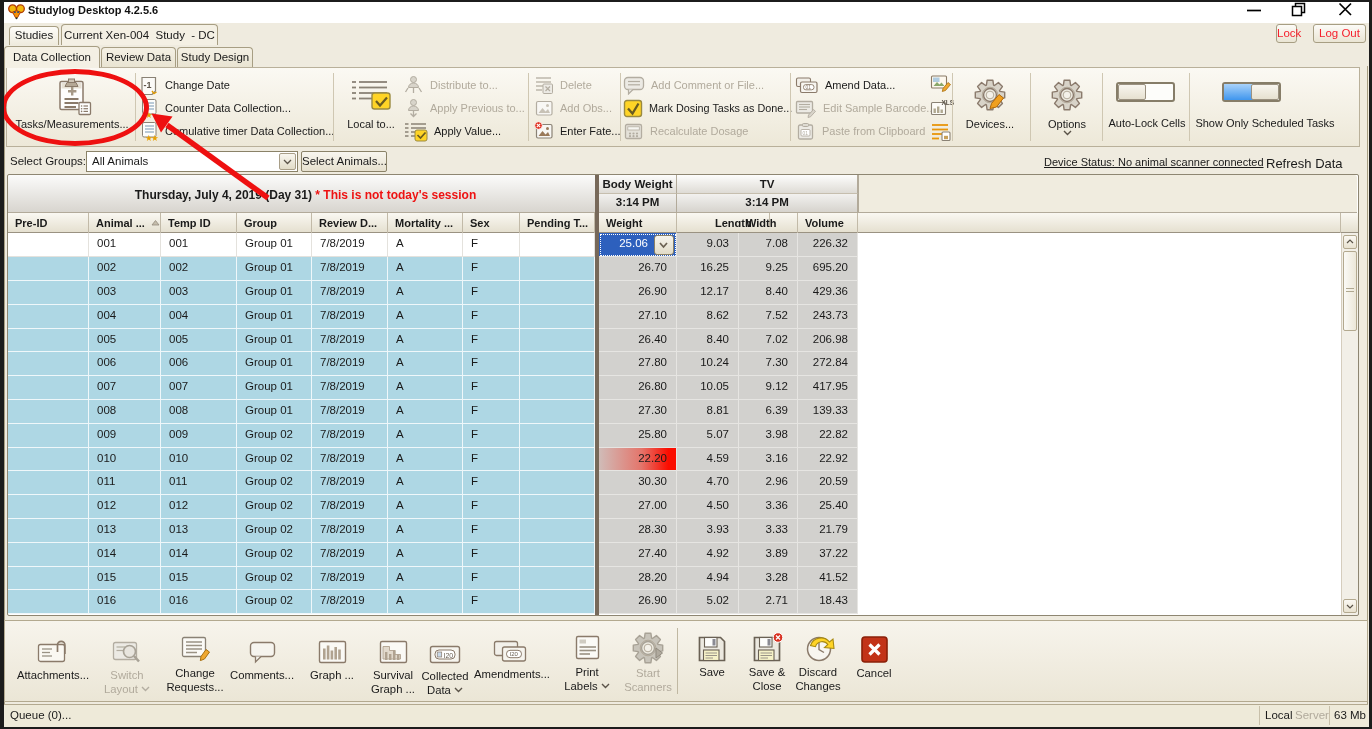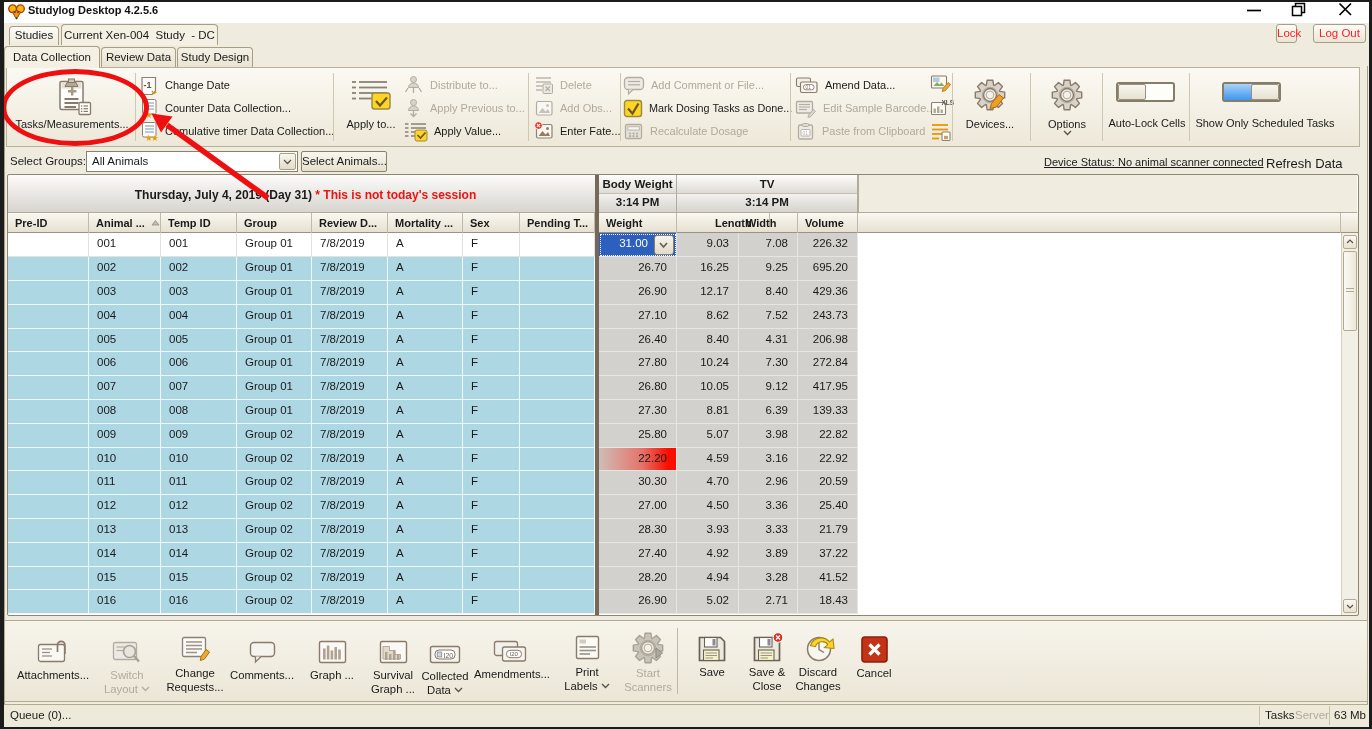--- a/index.html
+++ b/index.html
@@ -141,21 +141,21 @@
 <g stroke="#8a8275" stroke-width="1.8">
           <line x1="2" y1="3" x2="6" y2="3"></line>
           <line x1="2" y1="8.5" x2="6" y2="8.5"></line>
 <line x1="2" y1="14" x2="6" y2="14"></line>
           <line x1="2" y1="19.5" x2="6" y2="19.5"></line>
         </g>
 <rect x="22" y="14" width="18" height="16" rx="2.5" fill="#ffd426" stroke="#9a8a40" stroke-width="1.4"></rect>
 <path d="M26 22 l4 4.5 l7-8" fill="none" stroke="#6a5c20" stroke-width="2.2"></path>
 </svg>
     </div>
-  <div class="biglab">Apply to...</div>
+  <div class="biglab">Local to...</div>
 </div>
 <div class="rsb" style="left:139px;top:74px">
     <svg width="20" height="20" viewBox="0 0 20 20">
 <path d="M3 2.5 h13.5 v13.5 l-3.5 3.5 H3 Z" fill="#fbfaf7" stroke="#8a8275" stroke-width="1.2"></path>
 <text x="4.5" y="13" font-size="9" font-weight="bold" fill="#5a5348">-1</text>
 <path d="M13 16 l2 2.5 2.5-1.5" fill="none" stroke="#e09a00" stroke-width="1.4"></path>
 </svg>
     <span class="rsl">Change Date</span>
   </div>
 <div class="rsb" style="left:139px;top:97px">
@@ -403,21 +403,21 @@
 <div class="rowc" style="top:233.4px;height:23.8px">
     <div class="c" style="left:8px;width:81px;border-right-color:#e4e2dd;border-bottom-color:#e4e2dd"></div>
     <div class="c" style="left:89px;width:72px;border-right-color:#e4e2dd;border-bottom-color:#e4e2dd">001</div>
     <div class="c" style="left:161px;width:76px;border-right-color:#e4e2dd;border-bottom-color:#e4e2dd">001</div>
     <div class="c" style="left:237px;width:75px;border-right-color:#e4e2dd;border-bottom-color:#e4e2dd">Group 01</div>
     <div class="c" style="left:312px;width:76px;border-right-color:#e4e2dd;border-bottom-color:#e4e2dd">7/8/2019</div>
     <div class="c" style="left:388px;width:75px;border-right-color:#e4e2dd;border-bottom-color:#e4e2dd">A</div>
     <div class="c" style="left:463px;width:57px;border-right-color:#e4e2dd;border-bottom-color:#e4e2dd">F</div>
     <div class="c" style="left:520px;width:75px;border-right-color:#e4e2dd;border-bottom-color:#e4e2dd"></div>
     <div class="m sel" style="left:599px;width:78px">
-      <span class="selv">31.00</span>
+      <span class="selv">25.06</span>
       <span class="dd">
         <svg width="11" height="9" viewBox="0 0 11 9">
           <path d="M2 2 L5.5 6 L9 2" fill="none" stroke="#6b6152" stroke-width="1.7"></path>
         </svg>
       </span>
     </div>
     <div class="m" style="left:677px;width:62px">9.03</div>
     <div class="m" style="left:739px;width:59px">7.08</div>
     <div class="m" style="left:798px;width:60px">226.32</div>
   </div>
@@ -471,21 +471,21 @@
     <div class="c" style="left:8px;width:81px"></div>
     <div class="c" style="left:89px;width:72px">005</div>
     <div class="c" style="left:161px;width:76px">005</div>
     <div class="c" style="left:237px;width:75px">Group 01</div>
     <div class="c" style="left:312px;width:76px">7/8/2019</div>
     <div class="c" style="left:388px;width:75px">A</div>
     <div class="c" style="left:463px;width:57px">F</div>
     <div class="c" style="left:520px;width:75px"></div>
     <div class="m" style="left:599px;width:78px">26.40</div>
     <div class="m" style="left:677px;width:62px">8.40</div>
-    <div class="m" style="left:739px;width:59px">4.31</div>
+    <div class="m" style="left:739px;width:59px">7.02</div>
     <div class="m" style="left:798px;width:60px">206.98</div>
   </div>
 <div class="row" style="top:352.4px;height:23.8px;background:#aed7e4"></div>
 <div class="rowc" style="top:352.4px;height:23.8px">
     <div class="c" style="left:8px;width:81px"></div>
     <div class="c" style="left:89px;width:72px">006</div>
     <div class="c" style="left:161px;width:76px">006</div>
     <div class="c" style="left:237px;width:75px">Group 01</div>
     <div class="c" style="left:312px;width:76px">7/8/2019</div>
     <div class="c" style="left:388px;width:75px">A</div>
@@ -835,21 +835,21 @@
       <svg width="29" height="29" viewBox="0 0 29 29">
 <rect x="2" y="2" width="25" height="25" rx="3" fill="#c23318" stroke="#8a2008" stroke-width="1.6"></rect>
 <path d="M9.5 9.5 L19.5 19.5 M19.5 9.5 L9.5 19.5" stroke="#fff" stroke-width="3.2"></path>
       </svg>
     </div>
     <div class="blab">Cancel</div>
   </div>
 <div class="statusbar"></div>
 <div class="abs" style="left:10px;top:709px">Queue (0)...</div>
 <div class="abs" style="left:1259px;top:706px;width:1px;height:19px;background:#c8c0aa"></div>
-<div class="abs" style="left:1265px;top:709px">Tasks</div>
+<div class="abs" style="left:1265px;top:709px">Local</div>
 <div class="abs" style="left:1295px;top:709px;color:#b1aa9c">Server</div>
 <div class="abs" style="left:1329px;top:706px;width:1px;height:19px;background:#c8c0aa"></div>
 <div class="abs" style="left:1334px;top:709px">63 Mb</div>
 <div class="ell"></div>
 <svg class="abs" style="left:0;top:0;z-index:60" width="300" height="220" viewBox="0 0 300 220">
   <line x1="268" y1="198" x2="167" y2="125" stroke="#ee1010" stroke-width="5.5"></line>
   <path d="M151.5 113.5 L172.5 116.5 L161 132.5 Z" fill="#ee1010"></path>
 </svg>
 <div class="winborder"></div>
 </body></html>

